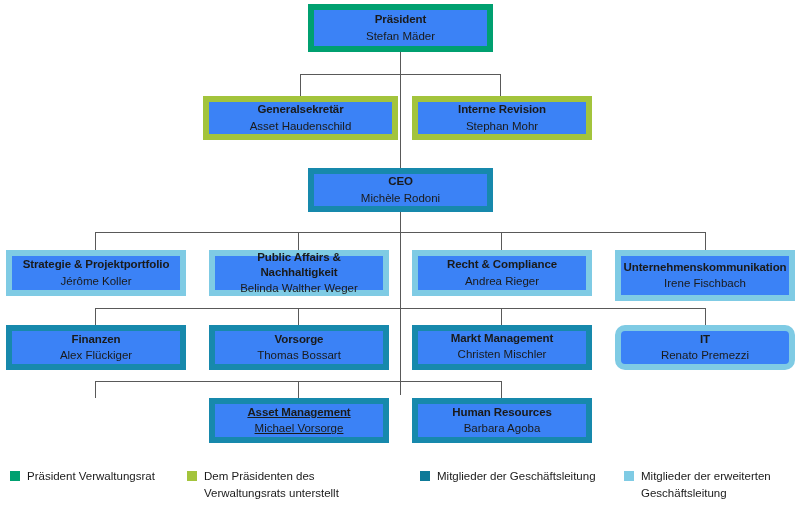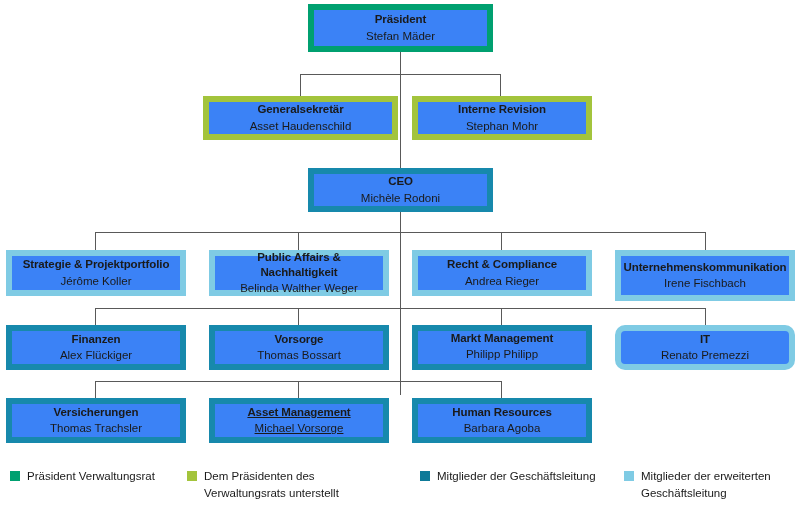--- a/index.html
+++ b/index.html
@@ -165,32 +165,28 @@
     <div class="person">Alex Flückiger</div>
   </div>
 
   <div class="node c-teal" style="left:209px; top:325px; width:180px; height:45px;text-align:center;">
     <div class="title">Vorsorge</div>
     <div class="person">Thomas Bossart</div>
   </div>
 
   <div class="node c-teal" style="left:412px; top:325px; width:180px; height:45px;justify-content:flex-end;">
     <div class="title">Markt Management</div>
-    <div class="person">Philipp Philipp</div>
+    <div class="person">Christen Mischler</div>
   </div>
 
   <div class="node c-lblue" style="left:615px; top:325px; width:180px; height:45px;border-radius:10px;">
     <div class="title">IT</div>
     <div class="person">Renato Premezzi</div>
   </div>
 
-  <div class="node c-teal" style="left:6px; top:398px; width:180px; height:45px;">
-    <div class="title">Versicherungen</div>
-    <div class="person">Thomas Trachsler</div>
-  </div>
 
   <div class="node c-teal" style="left:209px; top:398px; width:180px; height:45px;text-decoration:underline;">
     <div class="title">Asset Management</div>
     <div class="person">Michael Vorsorge</div>
   </div>
 
   <div class="node c-teal" style="left:412px; top:398px; width:180px; height:45px;">
     <div class="title">Human Resources</div>
     <div class="person">Barbara Agoba</div>
   </div>

